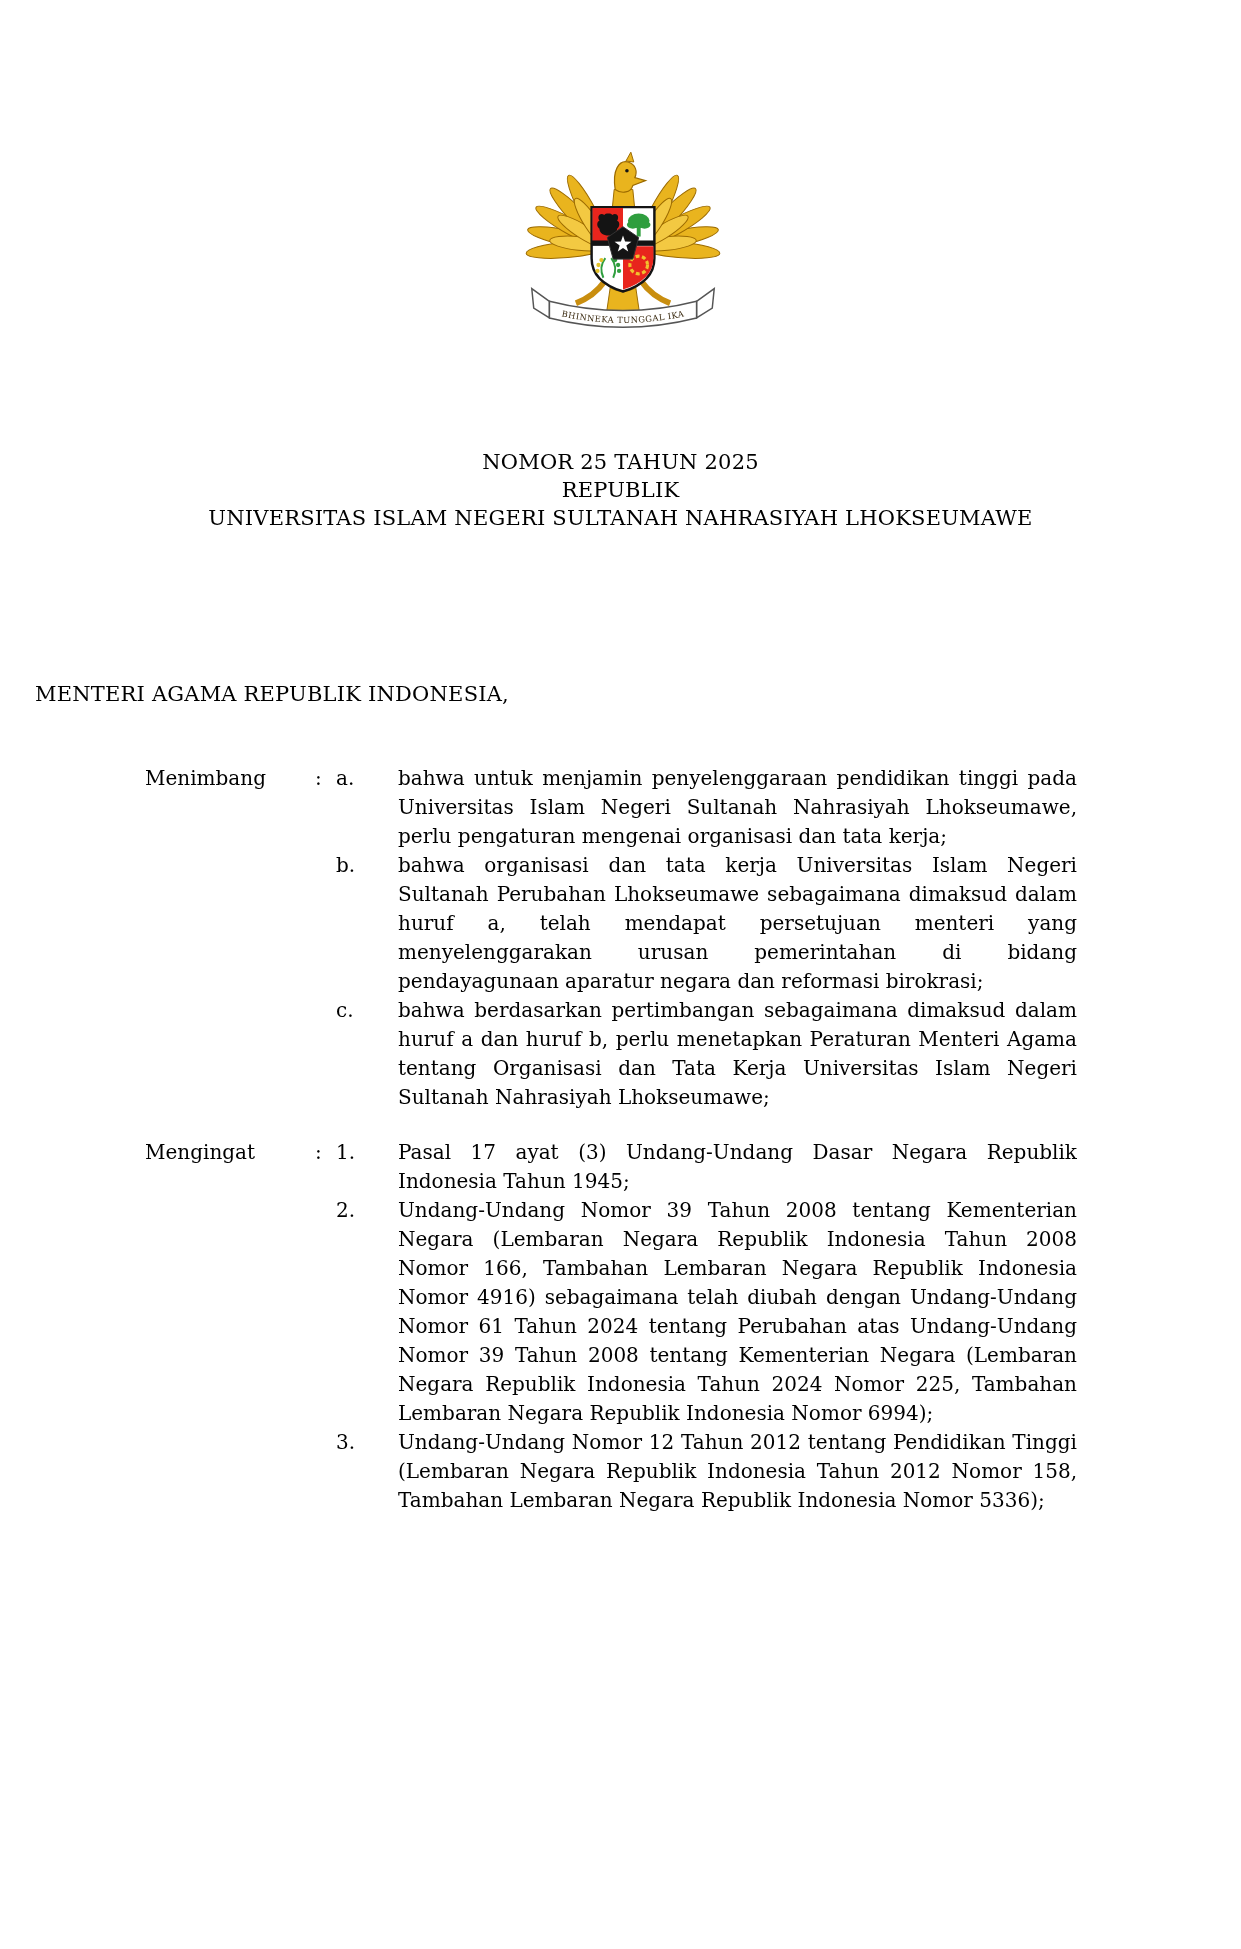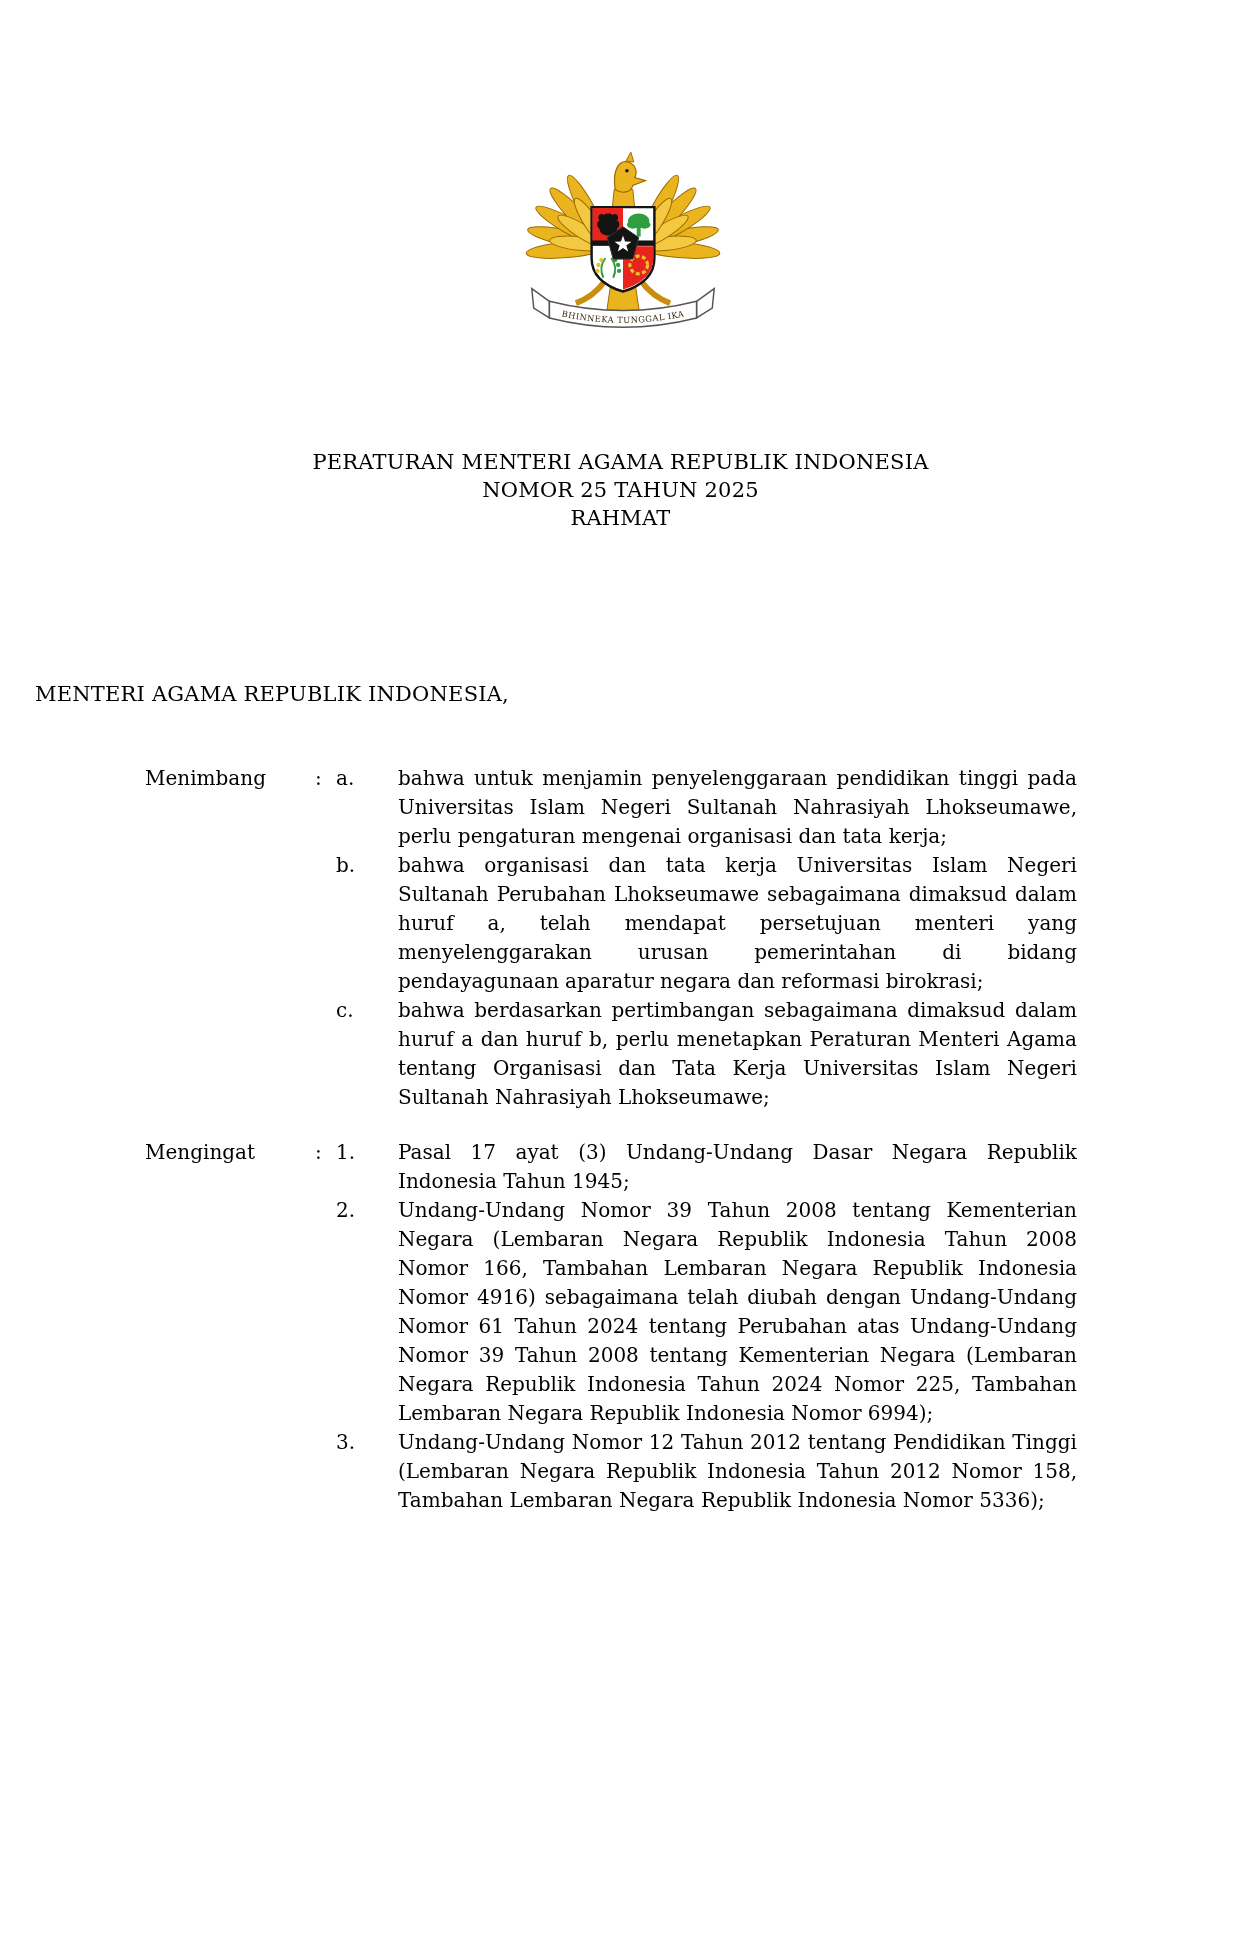--- a/index.html
+++ b/index.html
@@ -173,23 +173,23 @@
       <path d="M180,166 L198,153 L196,173 L180,183 Z" fill="#ffffff" stroke="#555555" stroke-width="1.5"></path>
       <path d="M30,166 Q105,185 180,166 L180,183 Q105,202 30,183 Z" fill="#ffffff" stroke="#555555" stroke-width="1.5"></path>
       <path id="motto-path" d="M32,179 Q105,197 178,179" fill="none"></path>
       <text font-size="8.5" fill="#3a2a10" font-family="DejaVu Serif, serif" letter-spacing="0.5">
         <textPath href="#motto-path" startOffset="50%" text-anchor="middle">BHINNEKA TUNGGAL IKA</textPath>
       </text>
     </g>
   </svg>
 
   <div class="title-block">
-    <div>PERATURAN MENTERI AGAMA REPUBLIK INDONESIA</div>
     <div>NOMOR 25 TAHUN 2025</div>
-    <div>RAHMAT</div>
+    <div>REPUBLIK</div>
+    <div>UNIVERSITAS ISLAM NEGERI SULTANAH NAHRASIYAH LHOKSEUMAWE</div>
   </div>
 
 
   <div class="authority-line">MENTERI AGAMA REPUBLIK INDONESIA,</div>
 
   <div class="sections">
 
     <section class="section">
       <div class="sec-label">Menimbang</div>
       <div class="sec-colon">:</div>

